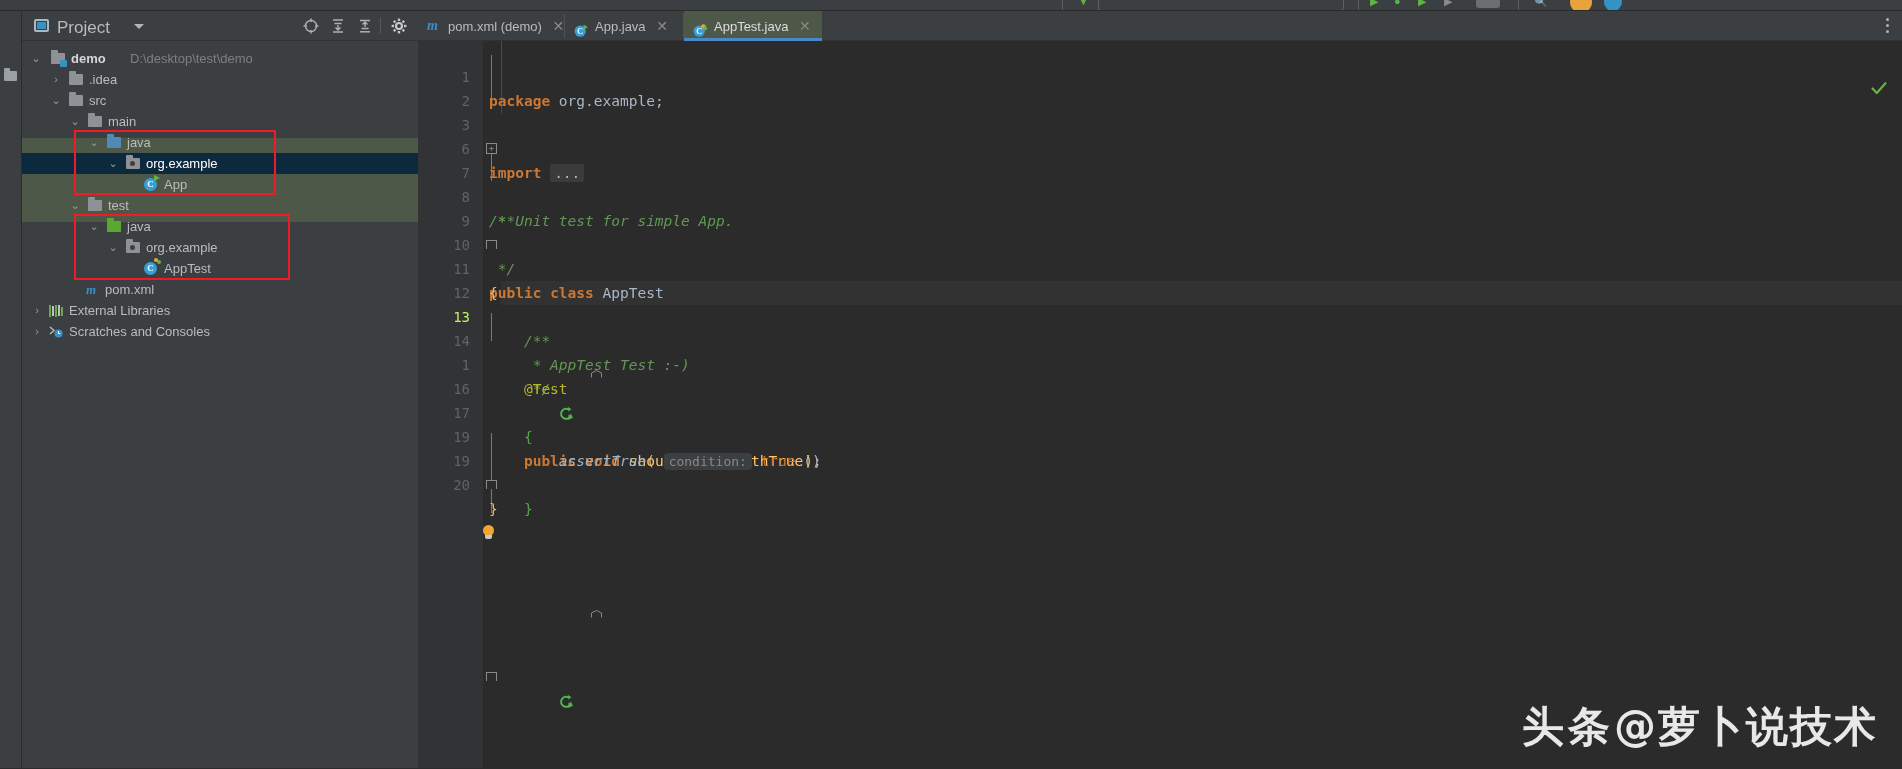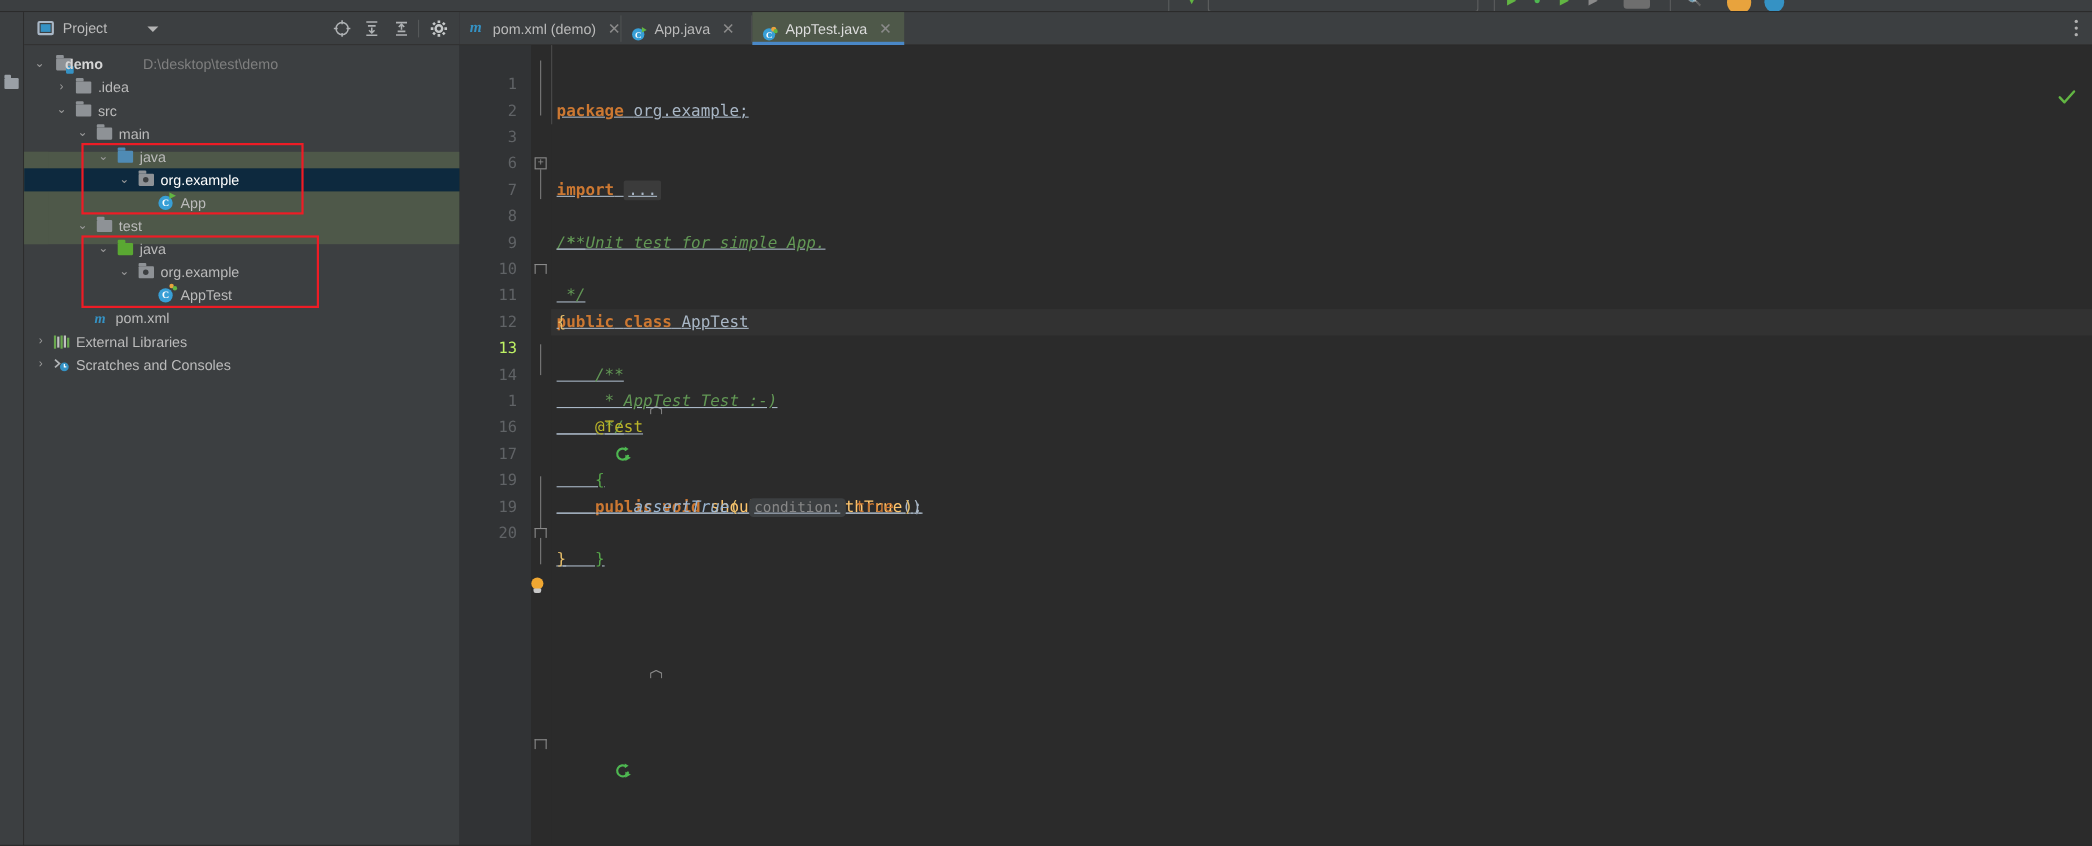--- a/index.html
+++ b/index.html
@@ -55,21 +55,21 @@
     position: relative; height: 30px; width: 396px;
     background: #3c3f41; border-bottom: 1px solid #323232;
   }
   .ph-icon {
     position: absolute; left: 12px; top: 8px; width: 15px; height: 13px;
     border: 2px solid #a9b7c6; border-radius: 2px;
   }
   .ph-icon i { position: absolute; left: 1px; top: 1px; right: 1px; bottom: 1px;
     background: #3592c4; display: block; }
   .ph-title {
-    position: absolute; left: 35px; top: 7px; font-size: 13px; color: #bbbbbb;
+    position: absolute; left: 35px; top: 7px; font-size: 17px; color: #bbbbbb;
   }
   .ph-caret {
     position: absolute; left: 112px; top: 13px;
     width: 0; height: 0; border-left: 5px solid transparent;
     border-right: 5px solid transparent; border-top: 5px solid #b4b4b4;
   }
   .ph-tool { position: absolute; top: 6px; width: 18px; height: 18px; cursor: pointer; }
   .ph-sep { position: absolute; top: 7px; width: 1px; height: 16px; background: #555859; }
 
   
@@ -206,21 +206,21 @@
   .codelines { position: absolute; left: 0; top: 0; width: 1484px; height: 728px; }
   .cline {
     position: absolute; left: 0; width: 1484px; height: 24px;
     line-height: 24px; white-space: pre;
   }
   .lnum {
     position: absolute; left: 0; width: 52px; text-align: right;
     color: #606366; font-size: 14px;
   }
   .lnum.cur { color: #bef264; }
-  .ctext { position: absolute; left: 88px; color: #a9b7c6; text-decoration: underline; }
+  .ctext { position: absolute; left: 71px; color: #a9b7c6; }
   .caret-line-bg {
     position: absolute; left: 83px; width: 1401px; height: 24px;
     background: #323232;
   }
   .vguide {
     position: absolute; left: 83px; width: 1px; background: #4b4b4b;
   }
   .kw { color: #cc7832; }
   .kwb { color: #cc7832; font-weight: bold; }
   .cmt { color: #629755; font-style: italic; }
@@ -377,21 +377,21 @@
     </div>
 
     <div class="tree">
 
       <div style="position:absolute;left:0;top:97px;width:396px;height:84px;background:#4e5849;"></div>
       <div style="position:absolute;left:0;top:97px;width:22px;height:84px;background:#4e5849;"></div>
 
       <div class="trow" style="top:7px;">
         <span class="arrow" style="left:9px;">⌄</span>
         <span class="fold gray mod" style="left:29px;"></span>
-        <span class="lbl" style="left:37px;font-weight:bold;color:#d6d6d6;">demo</span>
+        <span class="lbl" style="left:49px;font-weight:bold;color:#d6d6d6;">demo</span>
         <span class="lbl sub" style="left:108px;">D:\desktop\test\demo</span>
       </div>
 
       <div class="trow" style="top:28px;">
         <span class="arrow" style="left:29px;">›</span>
         <span class="fold gray" style="left:47px;"></span>
         <span class="lbl" style="left:67px;">.idea</span>
       </div>
 
       <div class="trow" style="top:49px;">
@@ -663,15 +663,18 @@
       </div>
 
       <div class="inspect-check">
         <svg width="18" height="18" viewBox="0 0 18 18">
           <path d="M2.5 9.5 L6.8 14 L15.5 4.2" stroke="#62b543" stroke-width="2.2" fill="none" stroke-linecap="round" stroke-linejoin="round"></path>
         </svg>
       </div>
     </div>
   </div>
 
+  <div class="watermark">
+    <span class="wm-head">头条</span><span>@萝卜说技术</span>
+  </div>
 
   <div class="bottom-strip"></div>
 </div>
 
 </body></html>

